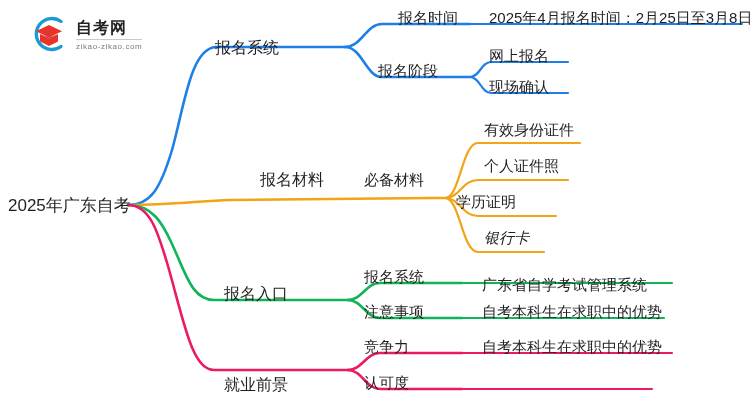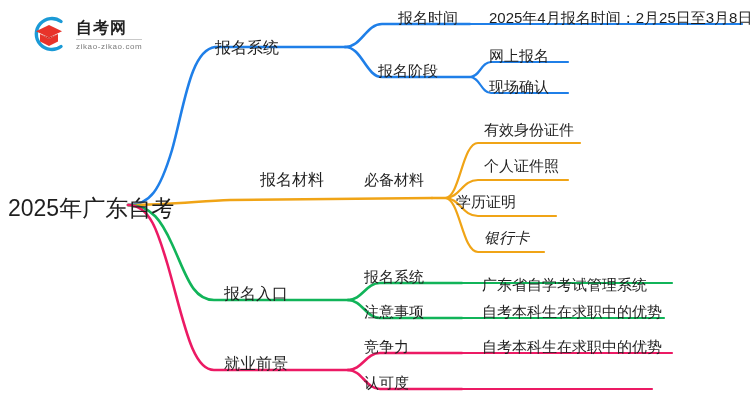--- a/index.html
+++ b/index.html
@@ -69,21 +69,21 @@
   }
 
   
   .node {
     position: absolute;
     white-space: nowrap;
     color: #1f1f1f;
     line-height: 1;
   }
   .node.root {
-    font-size: 23px;
+    font-size: 17px;
   }
   .node.lv1 {
     font-size: 16px;
   }
   .node.lv2 {
     font-size: 15px;
   }
   .node.lv3 {
     font-size: 15px;
   }
@@ -174,21 +174,21 @@
   <div class="node lv1" style="left:224px; top:286px;">报名入口</div>
 
   <div class="node lv2" style="left:364px; top:269px;">报名系统</div>
 
   <div class="node lv3" style="left:482px; top:277px;">广东省自学考试管理系统</div>
 
   <div class="node lv2" style="left:364px; top:304px;">注意事项</div>
 
   <div class="node lv3" style="left:482px; top:304px;">自考本科生在求职中的优势</div>
 
-  <div class="node lv1" style="left:224px; top:356px;font-family:Liberation Serif, serif;">就业前景</div>
+  <div class="node lv1" style="left:224px; top:377px;font-family:Liberation Serif, serif;">就业前景</div>
 
   <div class="node lv2" style="left:364px; top:339px;">竞争力</div>
 
   <div class="node lv3" style="left:482px; top:339px;">自考本科生在求职中的优势</div>
 
   <div class="node lv2" style="left:364px; top:375px;">认可度</div>
 
 
 </div>
 

